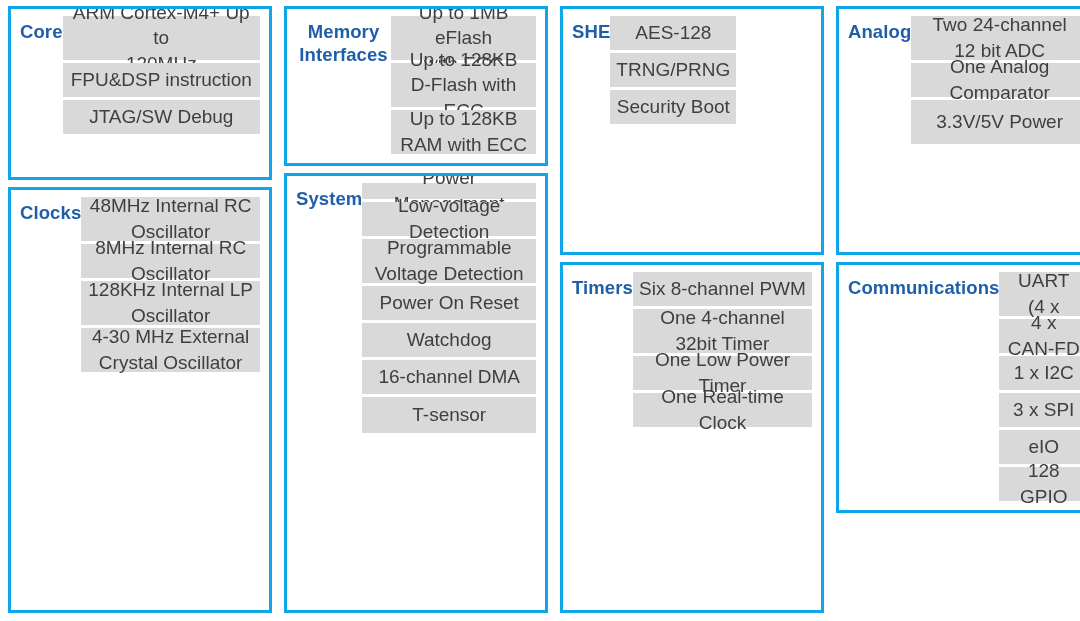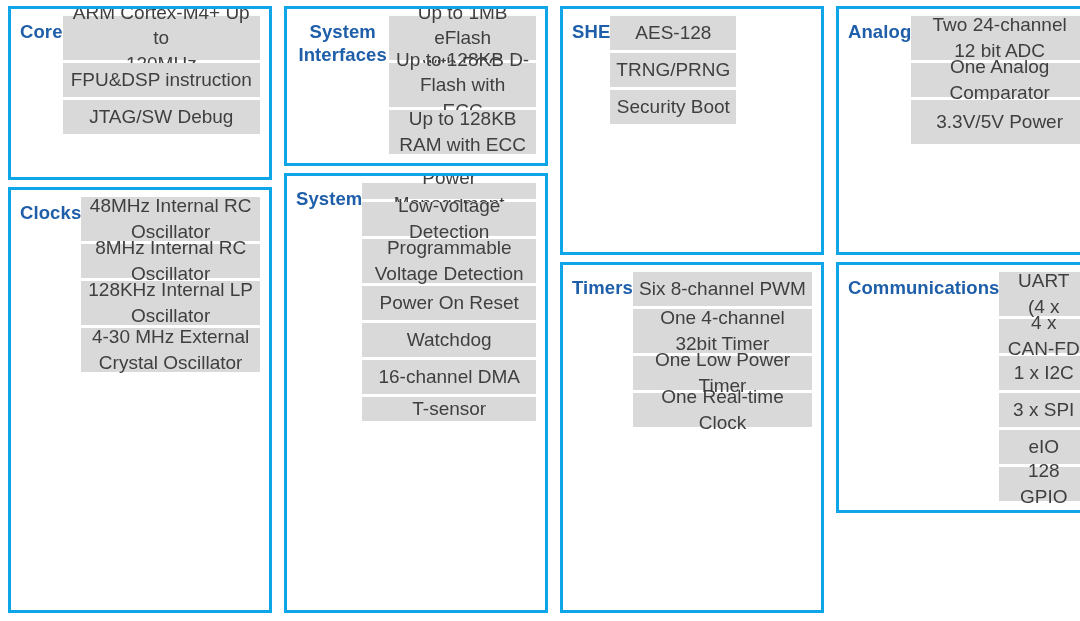--- a/index.html
+++ b/index.html
@@ -105,40 +105,40 @@
           <div class="item" style="height: 34px; text-align: center;">8MHz Internal RC Oscillator</div>
           <div class="item" style="height: 44px;">128KHz Internal LP
 Oscillator</div>
           <div class="item" style="height: 44px;">4-30 MHz External
 Crystal Oscillator</div>
         </div>
       </div>
     </div>
     <div class="column">
       <div class="panel panel-memory-interfaces">
-        <div class="panel-title">System Interfaces</div>
+        <div class="panel-title">Memory Interfaces</div>
         <div class="items">
           <div class="item" style="height: 44px;">Up to 1MB eFlash
 with ECC</div>
           <div class="item" style="height: 44px;">Up to 128KB D-Flash with
 ECC</div>
           <div class="item" style="height: 44px;">Up to 128KB RAM with ECC</div>
         </div>
       </div>
       <div class="panel panel-system">
         <div class="panel-title">System</div>
         <div class="items">
           <div class="item" style="height: 16px;">Power Management</div>
           <div class="item" style="height: 34px;">Low-voltage Detection</div>
           <div class="item" style="height: 44px;">Programmable
 Voltage Detection</div>
           <div class="item" style="height: 34px;">Power On Reset</div>
           <div class="item" style="height: 34px;">Watchdog</div>
           <div class="item" style="height: 34px;">16-channel DMA</div>
-          <div class="item" style="height: 24px;">T-sensor</div>
+          <div class="item" style="height: 36px;">T-sensor</div>
         </div>
       </div>
     </div>
     <div class="column">
       <div class="panel panel-she">
         <div class="panel-title">SHE</div>
         <div class="items">
           <div class="item" style="height: 34px;">AES-128</div>
           <div class="item" style="height: 34px;">TRNG/PRNG</div>
           <div class="item" style="height: 34px;">Security Boot</div>

